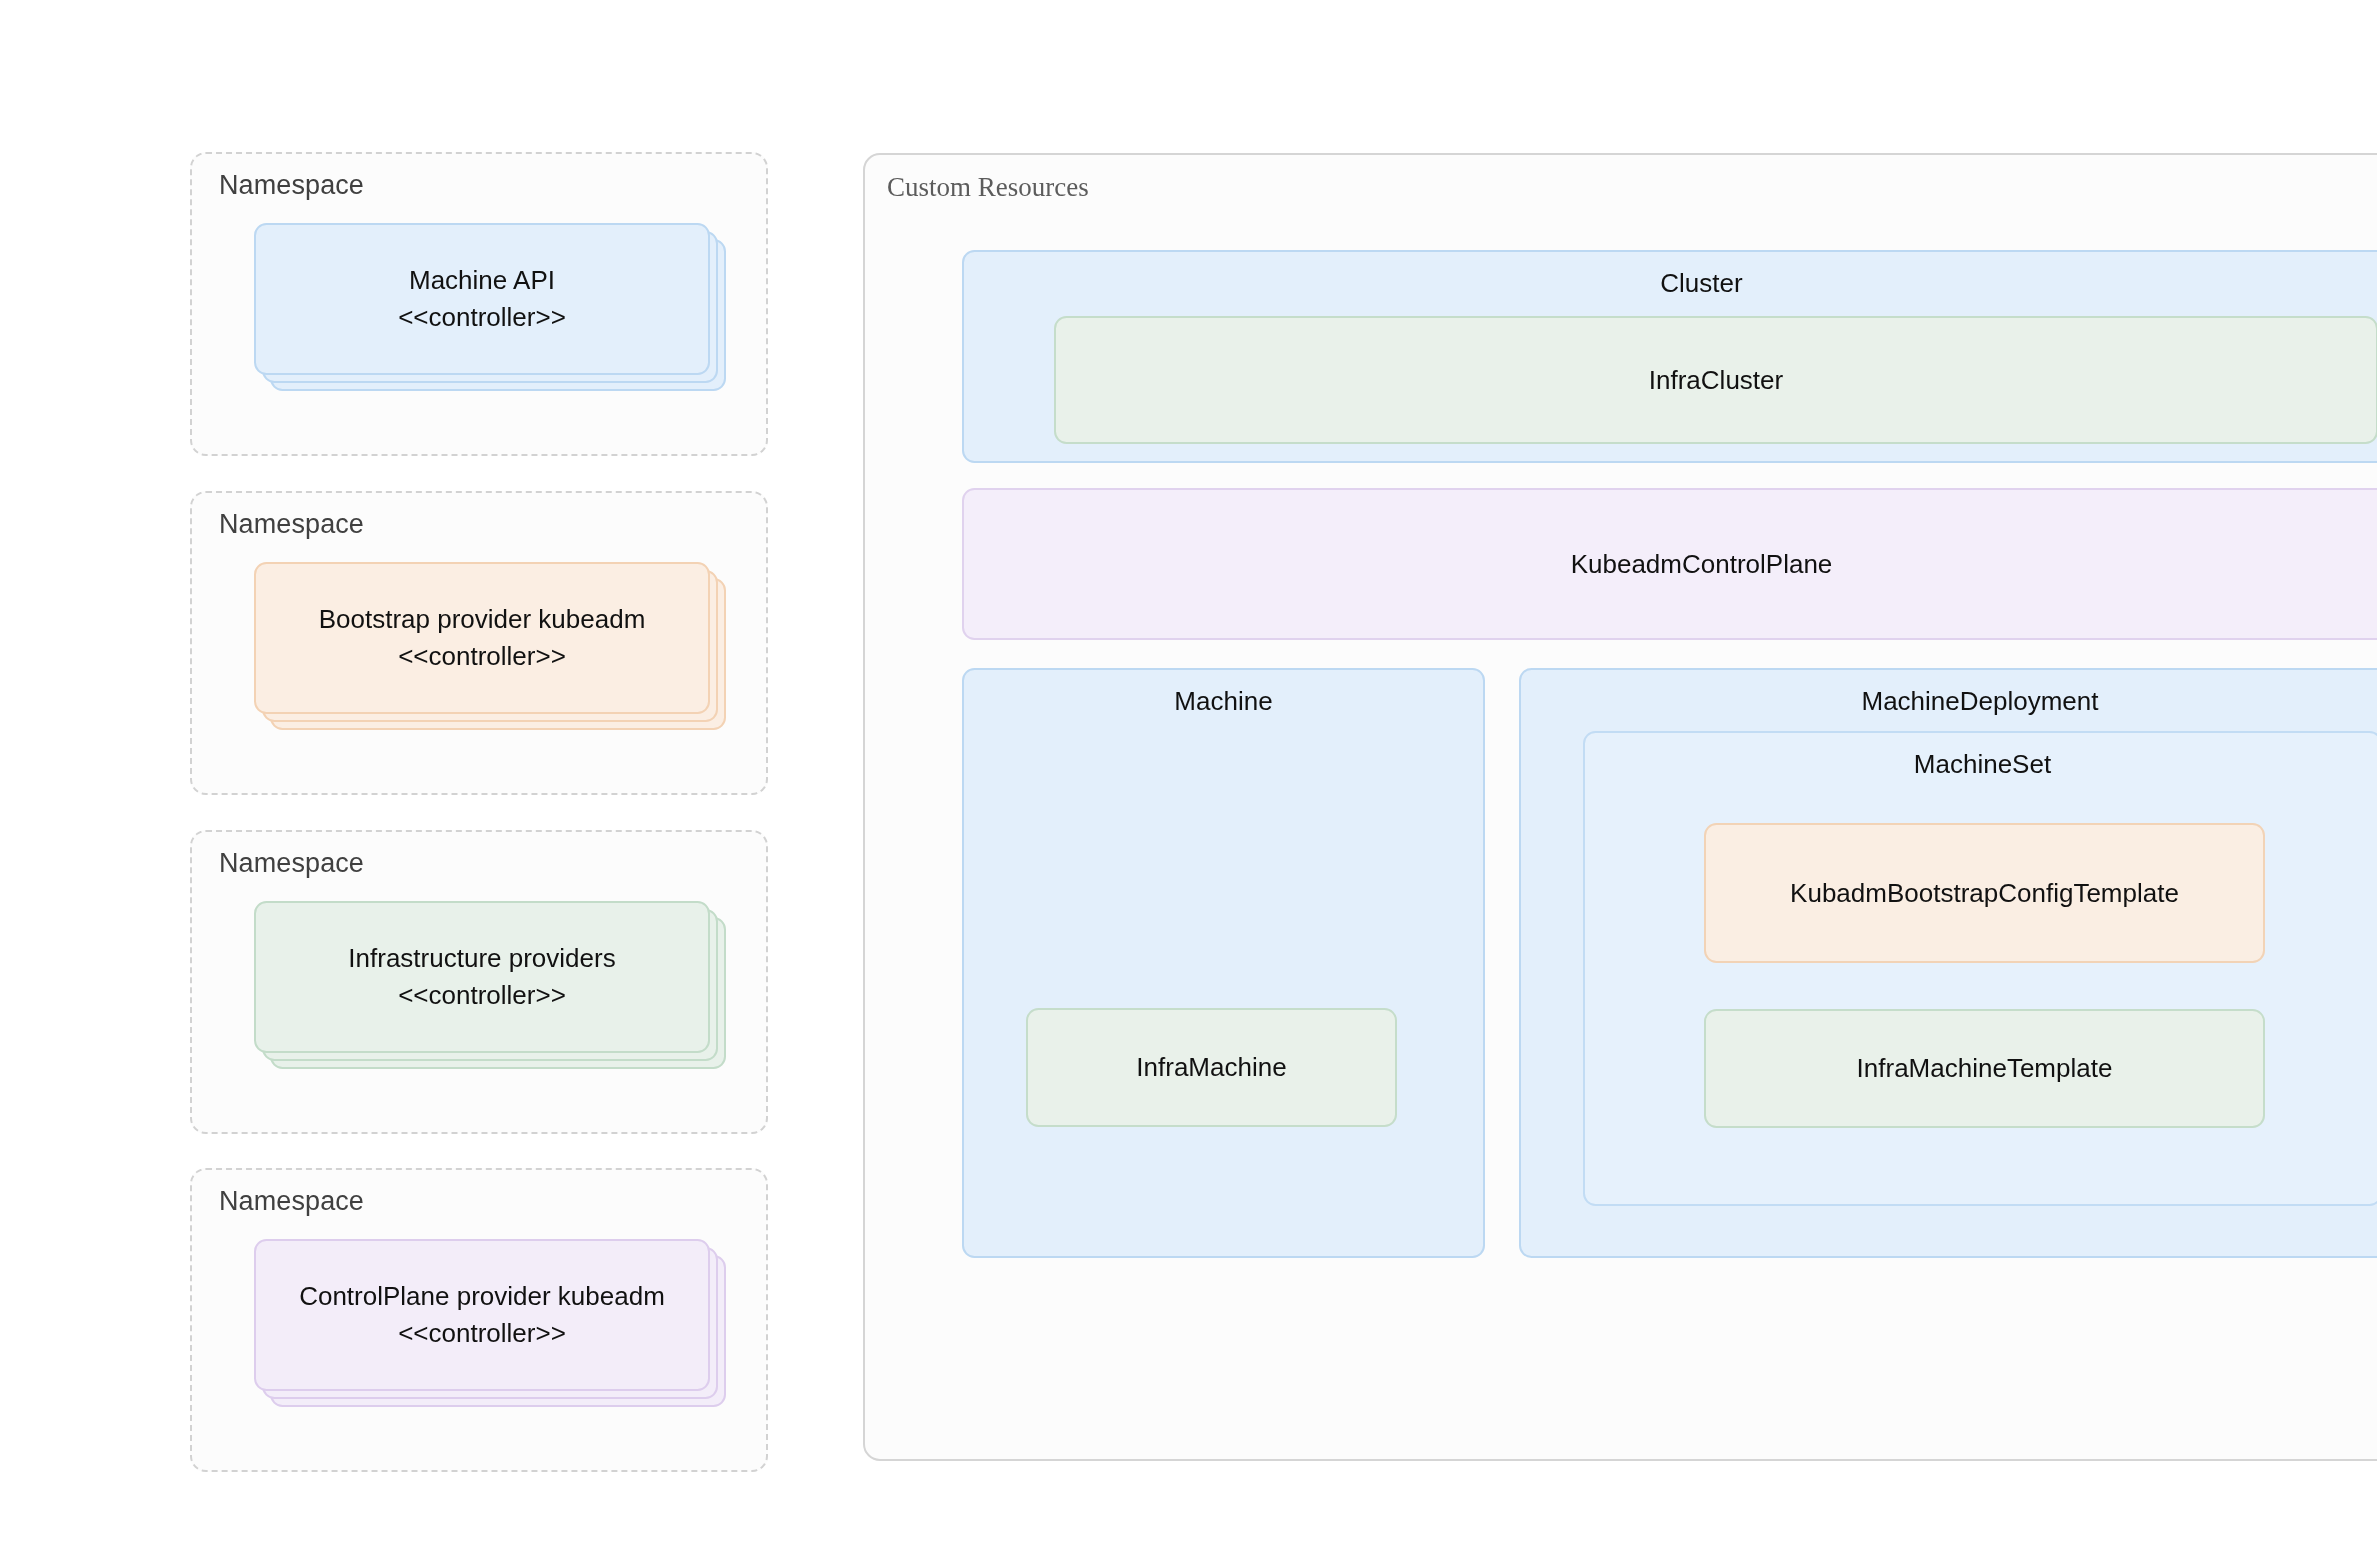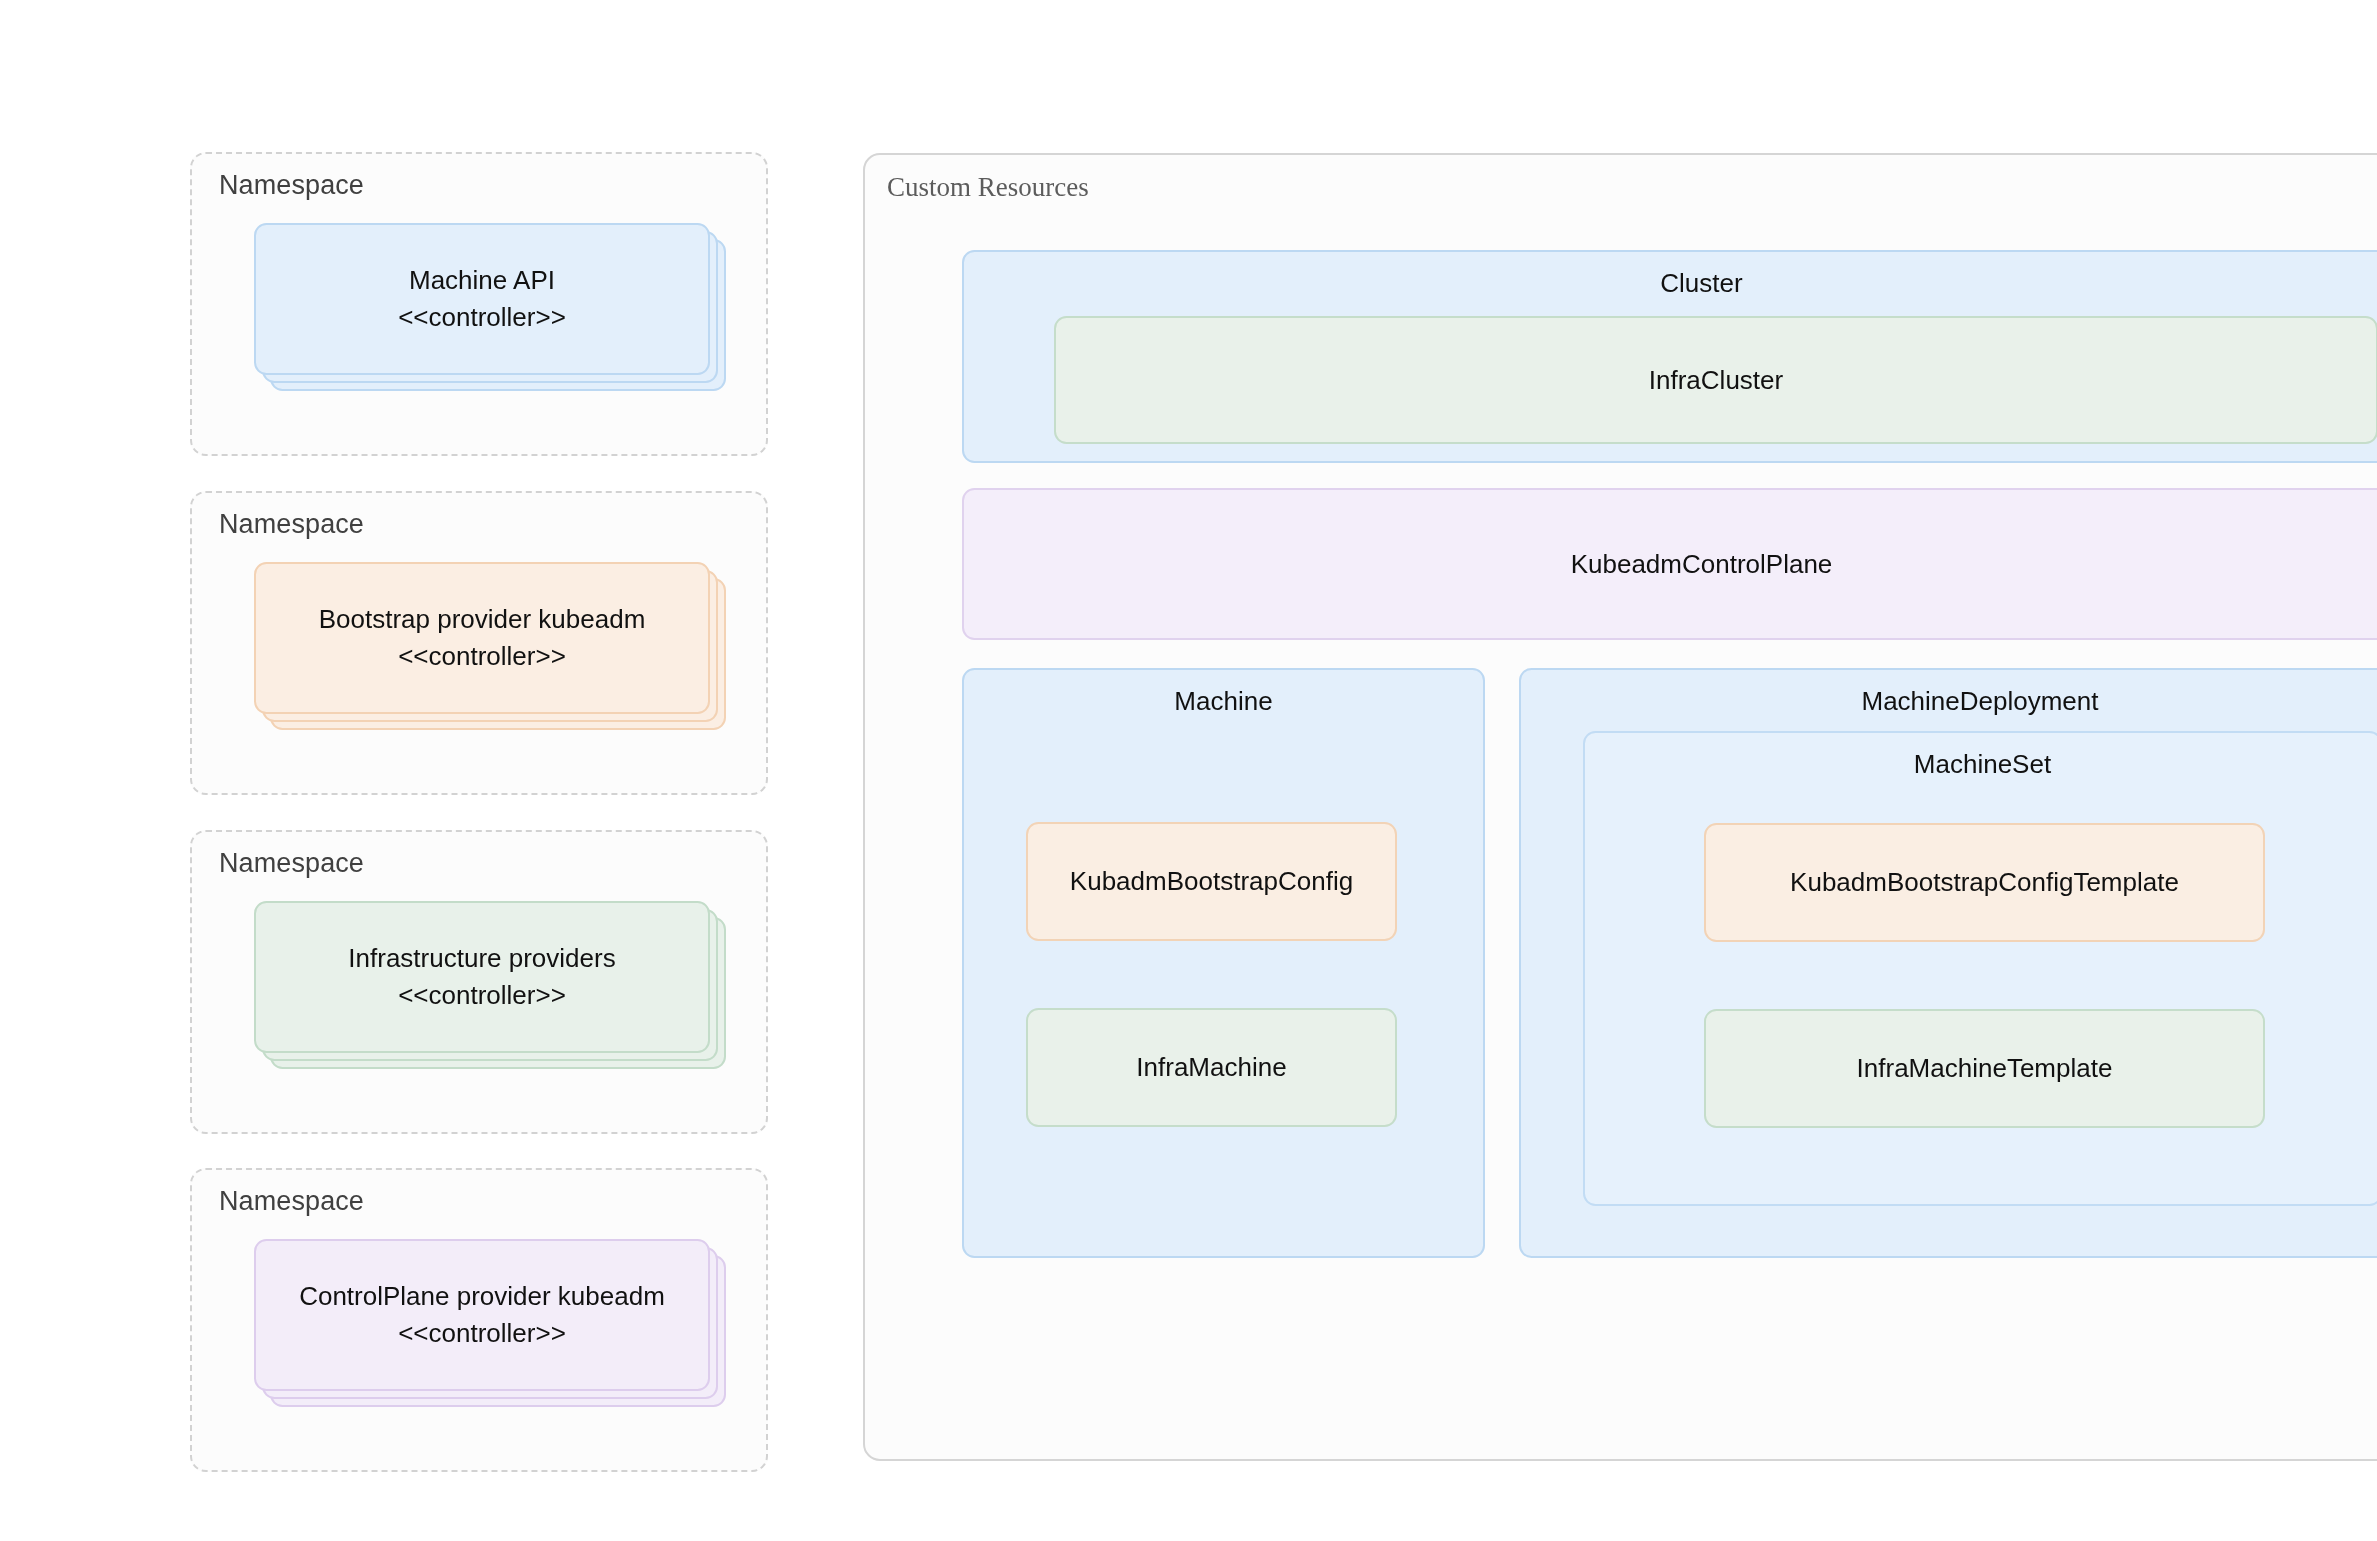--- a/index.html
+++ b/index.html
@@ -149,34 +149,31 @@
       <span>InfraCluster</span>
     </div>
   </div>
 
   <div class="leaf c-purple" style="left:97px;top:333px;width:1479px;height:152px;">
     <span>KubeadmControlPlane</span>
   </div>
 
   <div class="box c-blue" style="left:97px;top:513px;width:523px;height:590px;">
     <div class="title">Machine</div>
-    <div class="leaf c-orange" style="left:62px;top:152px;width:371px;height:119px;">
-      <span>KubadmBootstrapConfig</span>
-    </div>
     <div class="leaf c-green" style="left:62px;top:338px;width:371px;height:119px;">
       <span>InfraMachine</span>
     </div>
   </div>
 
   <div class="box c-blue" style="left:654px;top:513px;width:922px;height:590px;">
     <div class="title">MachineDeployment</div>
 
     <div class="box c-blue2" style="left:62px;top:61px;width:799px;height:475px;">
       <div class="title">MachineSet</div>
-      <div class="leaf c-orange" style="left:119px;top:90px;width:561px;height:119px;">
+      <div class="leaf c-orange" style="left:119px;top:90px;width:561px;height:140px;">
         <span>KubadmBootstrapConfigTemplate</span>
       </div>
       <div class="leaf c-green" style="left:119px;top:276px;width:561px;height:119px;">
         <span>InfraMachineTemplate</span>
       </div>
     </div>
   </div>
 
 </div>
 

